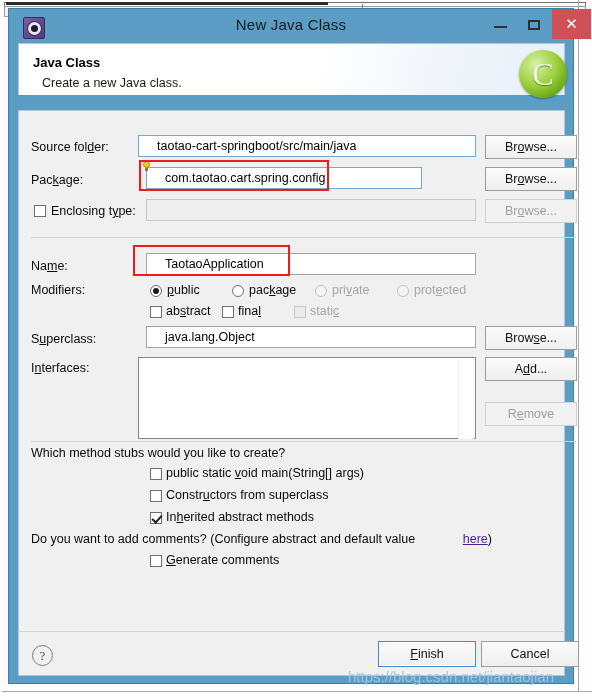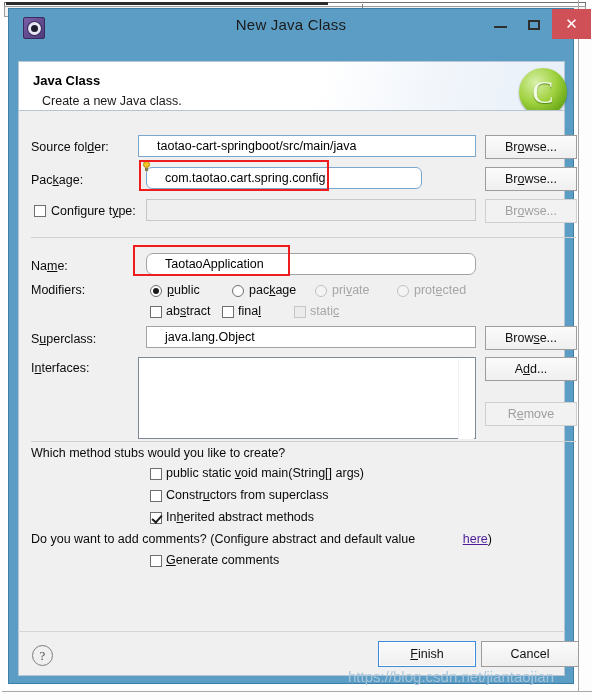--- a/index.html
+++ b/index.html
@@ -61,21 +61,21 @@
   #btn-max{left:509px;width:34px;}
   #btn-max .glyph{position:absolute;left:10px;top:11px;width:12px;height:10px;border:2px solid #2e2e2e;box-sizing:border-box;}
   #btn-close{left:543px;width:39px;height:30px;background:#d05058;}
   #btn-close .glyph{
     position:absolute;left:0;top:0;width:39px;height:30px;
     color:#ffffff;font-size:15px;line-height:30px;text-align:center;font-family:"Liberation Sans",sans-serif;
   }
 
   
   #header{
-    position:absolute;left:9px;top:52px;width:547px;height:52px;
+    position:absolute;left:9px;top:34px;width:547px;height:52px;
     background:linear-gradient(105deg,#ffffff 0%,#ffffff 55%,#f2f6fb 75%,#e8eff8 100%);
     border:1px solid #b7c4d2;border-bottom:none;box-sizing:border-box;
   }
   #header-title{position:absolute;left:14px;top:11px;font-size:13px;font-weight:bold;color:#000;}
   #header-sub{position:absolute;left:23px;top:32px;font-size:12.5px;color:#1a1a1a;}
   #header-icon{
     position:absolute;left:500px;top:6px;width:48px;height:48px;border-radius:50%;
     background:radial-gradient(circle at 35% 30%, #d8f0a8 0%, #9fd13e 45%, #63a312 80%, #4d8a0a 100%);
     box-shadow:0 1px 2px rgba(0,0,0,.35);
     display:flex;align-items:center;justify-content:center;
@@ -206,37 +206,37 @@
 
   <div id="body"></div>
   <div id="footer"></div>
   <div id="footer-sep"></div>
 
   <span class="lbl" style="left:22px;top:131px;"><span>Source fol</span><span class="mn">d</span><span>er:</span></span>
   <div class="tf" style="left:129px;top:126px;width:338px;">taotao-cart-springboot/src/main/java</div>
   <div class="btn" style="left:476px;top:126px;"><span>Br</span><span class="mn">o</span><span>wse...</span></div>
 
   <span class="lbl" style="left:22px;top:164px;"><span>Pac</span><span class="mn">k</span><span>age:</span></span>
-  <div class="tf" style="left:137px;top:158px;width:276px;border-radius:6px;">com.taotao.cart.spring.config</div>
+  <div class="tf" style="left:137px;top:158px;width:276px;">com.taotao.cart.spring.config</div>
   <div id="bulb">
       <div class="b"></div>
       <div class="s"></div>
     </div>
   <div class="btn" style="left:476px;top:158px;"><span>Br</span><span class="mn">o</span><span>wse...</span></div>
   <div class="redbox" style="left:130px;top:151px;width:190px;height:31px;"></div>
 
   <div class="cb" style="left:25px;top:196px;"></div>
-  <span class="lbl" style="left:42px;top:195px;"><span>Configure t</span><span class="mn">y</span><span>pe:</span></span>
+  <span class="lbl" style="left:42px;top:195px;"><span>Enclosing t</span><span class="mn">y</span><span>pe:</span></span>
   <div class="tf disabled" style="left:137px;top:190px;width:330px;"></div>
   <div class="btn disabled" style="left:476px;top:190px;"><span>Br</span><span class="mn">o</span><span>wse...</span></div>
 
   <div class="hrule" style="left:22px;top:228px;width:545px;"></div>
 
   <span class="lbl" style="left:22px;top:250px;"><span>Na</span><span class="mn">m</span><span>e:</span></span>
-  <div class="tf plain" style="left:137px;top:244px;width:330px;border-radius:7px;">TaotaoApplication</div>
+  <div class="tf plain" style="left:137px;top:244px;width:330px;">TaotaoApplication</div>
   <div class="redbox" style="left:124px;top:236px;width:157px;height:31px;"></div>
 
   <span class="lbl" style="left:22px;top:274px;">Modifiers:</span>
 
   <div class="rad on" style="left:141px;top:276px;"></div>
   <span class="lbl" style="left:158px;top:274px;"><span></span><span class="mn">p</span><span>ublic</span></span>
 
   <div class="rad" style="left:223px;top:276px;"></div>
   <span class="lbl" style="left:240px;top:274px;text-align:right;"><span>pac</span><span class="mn">k</span><span>age</span></span>
 

